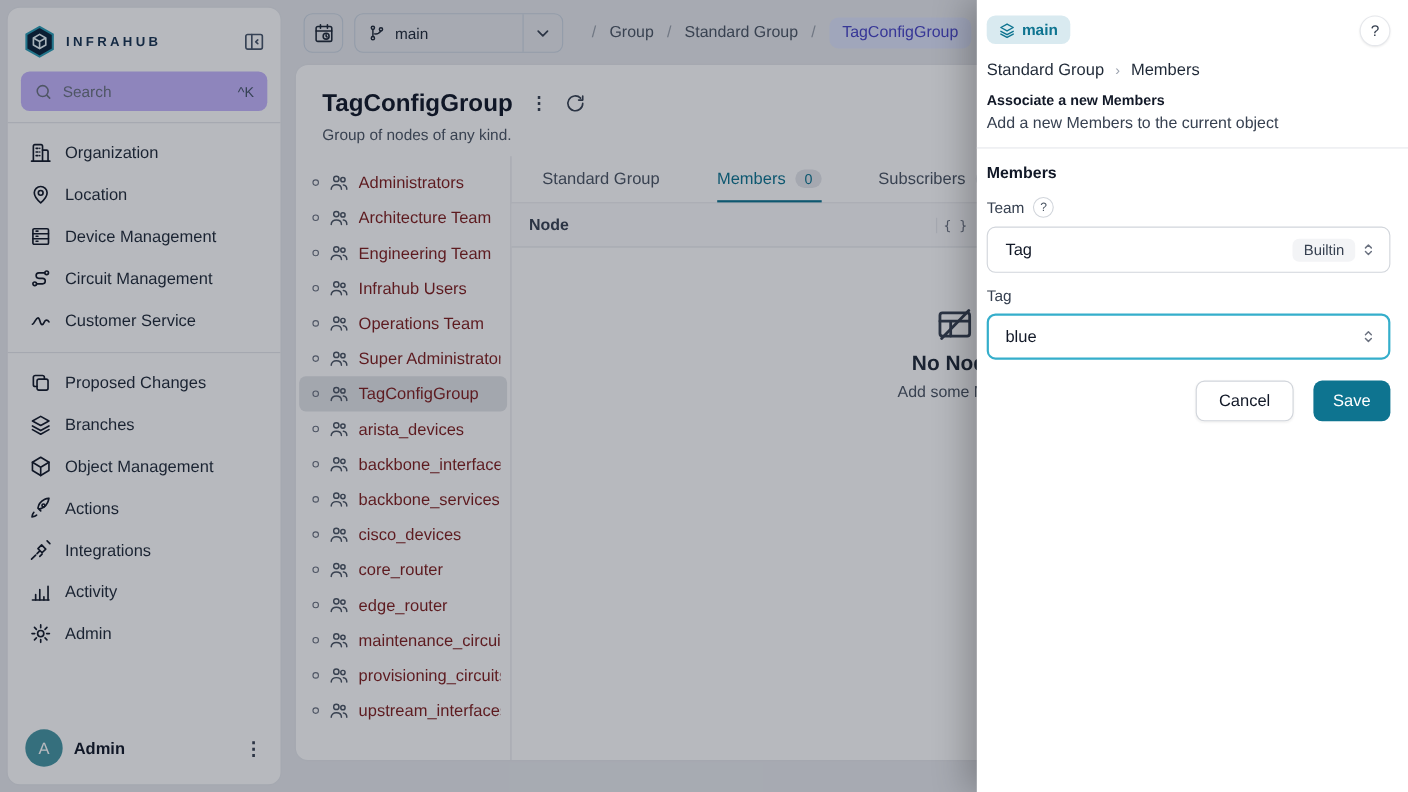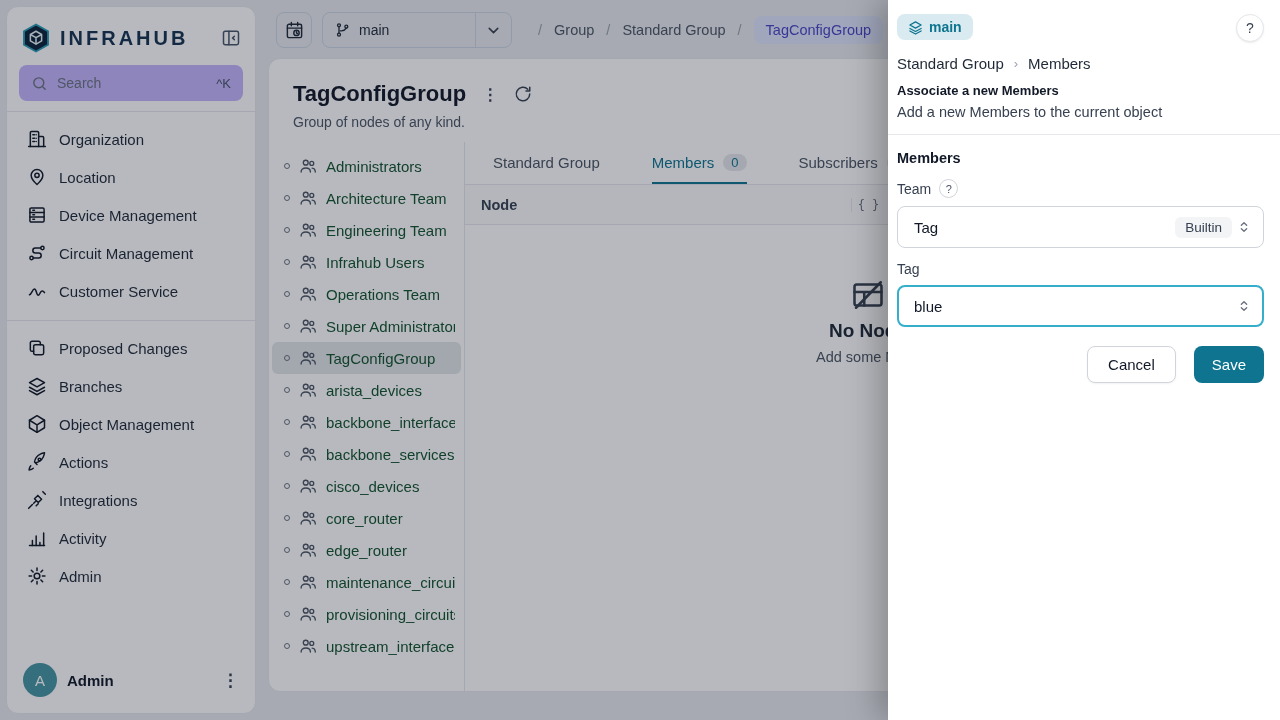--- a/index.html
+++ b/index.html
@@ -13,21 +13,21 @@
   svg { display:block; }
   .ico { display:inline-flex; align-items:center; justify-content:center; flex:none; }
 
   
   .sidebar {
     position:absolute; left:6px; top:6px; width:250px; height:708px;
     background:#ffffff; border:1px solid #e5e7eb; border-radius:12px;
     display:flex; flex-direction:column; padding:10px 12px;
   }
   .logo-row { display:flex; align-items:center; gap:9px; padding:6px 2px 12px; }
-  .logo-word { font-size:20px; font-weight:800; letter-spacing:3px; color:#16324f; }
+  .logo-word { font-size:12px; font-weight:800; letter-spacing:3px; color:#16324f; }
   .collapse-btn { margin-left:auto; color:#475569; background:none; border:none; cursor:pointer; }
   .search-box {
     height:36px; background:#c4b5fd; border-radius:8px;
     display:flex; align-items:center; gap:9px; padding:0 12px; color:#6b7280;
   }
   .search-box input {
     border:none; background:transparent; outline:none; flex:1;
     font-family:inherit; font-size:14px; color:#374151; min-width:0;
   }
   .search-box input::placeholder { color:#6b7280; }
@@ -73,21 +73,21 @@
   .page-head { padding:22px 24px 12px; }
   .title-row { display:flex; align-items:center; gap:16px; }
   .page-title { font-size:22px; font-weight:700; color:#111827; }
   .title-kebab { color:#374151; font-size:16px; font-weight:700; background:none; border:none; cursor:pointer; }
   .refresh-btn { background:none; border:none; color:#374151; cursor:pointer; }
   .page-sub { margin-top:7px; font-size:14px; color:#4b5563; }
   .content { flex:1; display:flex; min-height:0; }
   .group-list { width:196px; border-right:1px solid #e5e7eb; padding:8px 3px; overflow:hidden; }
   .group-item {
     display:flex; align-items:center; gap:9px; padding:7px 6px 7px 12px;
-    font-size:15px; color:#14532d; border-radius:6px; cursor:pointer; white-space:nowrap;
+    font-size:15px; color:#7f1d1d; border-radius:6px; cursor:pointer; white-space:nowrap;
   }
   .group-item.selected { background:#e3e5e9; }
   .bullet { width:6px; height:6px; border:1.3px solid #6b7280; border-radius:50%; flex:none; }
   .group-item .ico { width:18px; height:18px; color:#4b5563; }
   .group-label { overflow:hidden; text-overflow:clip; }
 
   .tab-panel { flex:1; display:flex; flex-direction:column; min-width:0; }
   .tabs { display:flex; align-items:stretch; height:43px; border-bottom:1px solid #e5e7eb; padding:0 28px; gap:52px; flex:none; }
   .tab { display:flex; align-items:center; gap:9px; font-size:15px; color:#4b5563; border-bottom:2px solid transparent; cursor:pointer; }
   .tab.active { color:#0e7490; border-bottom-color:#0e7490; }

